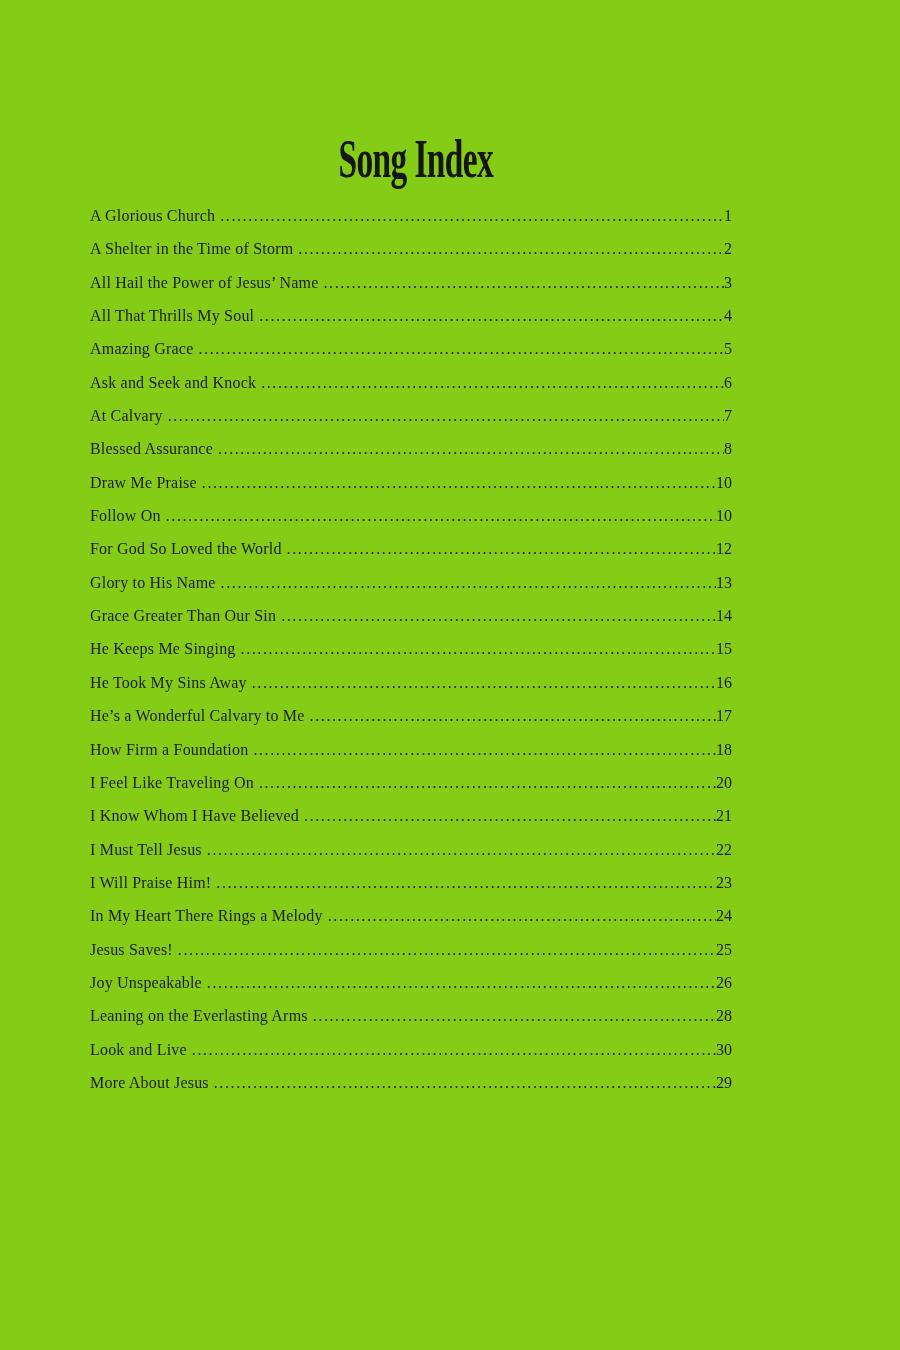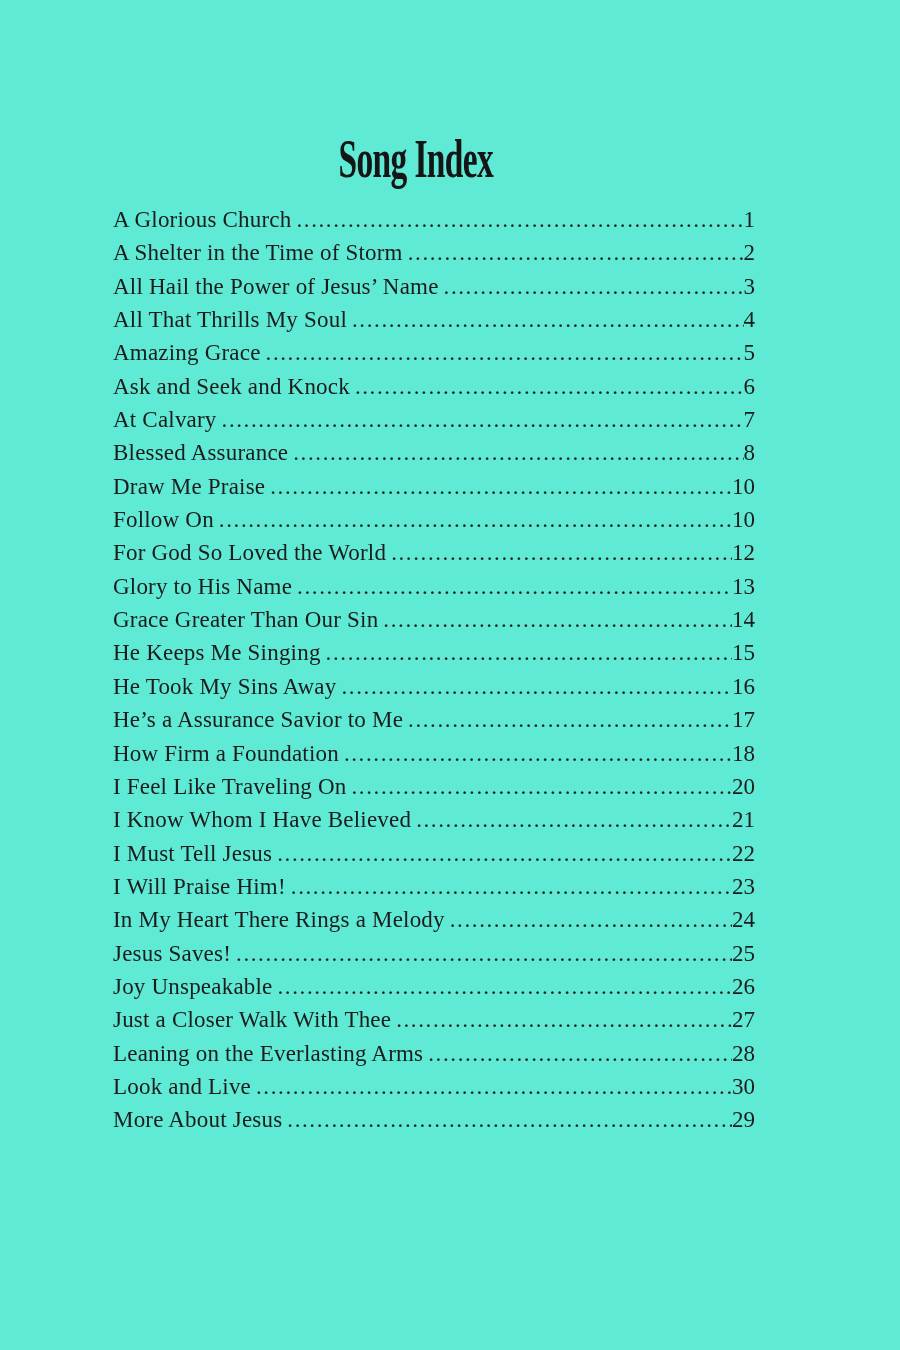--- a/index.html
+++ b/index.html
@@ -4,21 +4,21 @@
 <style>
   html, body {
     margin: 0;
     padding: 0;
     background: #ffffff;
   }
   .page {
     position: relative;
     width: 900px;
     height: 1350px;
-    background: #5eead4;
+    background: #84cc16;
     overflow: hidden;
     font-family: "Liberation Serif", serif;
     color: #1c1c1c;
   }
   .title-wrap {
     position: absolute;
     top: 128px;
     left: 95px;
     width: 642px;
     text-align: center;
@@ -30,23 +30,23 @@
     font-weight: bold;
     letter-spacing: -1px;
     transform: scaleX(0.62);
     transform-origin: center;
     white-space: nowrap;
     color: #151515;
   }
   .index-list {
     position: absolute;
     top: 207px;
-    left: 113px;
+    left: 90px;
     width: 642px;
-    font-size: 23px;
+    font-size: 16px;
   }
   .index-row {
     display: flex;
     align-items: baseline;
     height: 33.35px;
     white-space: nowrap;
   }
   .song-title {
     flex: 0 0 auto;
     letter-spacing: 0.2px;
@@ -162,21 +162,21 @@
         <span class="page-number">15</span>
       </div>
 
       <div class="index-row">
         <span class="song-title">He Took My Sins Away</span>
         <span class="dot-leader"></span>
         <span class="page-number">16</span>
       </div>
 
       <div class="index-row">
-        <span class="song-title">He’s a Assurance Savior to Me</span>
+        <span class="song-title">He’s a Wonderful Calvary to Me</span>
         <span class="dot-leader"></span>
         <span class="page-number">17</span>
       </div>
 
       <div class="index-row">
         <span class="song-title">How Firm a Foundation</span>
         <span class="dot-leader"></span>
         <span class="page-number">18</span>
       </div>
 
@@ -216,25 +216,20 @@
         <span class="dot-leader"></span>
         <span class="page-number">25</span>
       </div>
 
       <div class="index-row">
         <span class="song-title">Joy Unspeakable</span>
         <span class="dot-leader"></span>
         <span class="page-number">26</span>
       </div>
 
-      <div class="index-row">
-        <span class="song-title">Just a Closer Walk With Thee</span>
-        <span class="dot-leader"></span>
-        <span class="page-number">27</span>
-      </div>
 
       <div class="index-row">
         <span class="song-title">Leaning on the Everlasting Arms</span>
         <span class="dot-leader"></span>
         <span class="page-number">28</span>
       </div>
 
       <div class="index-row">
         <span class="song-title">Look and Live</span>
         <span class="dot-leader"></span>

